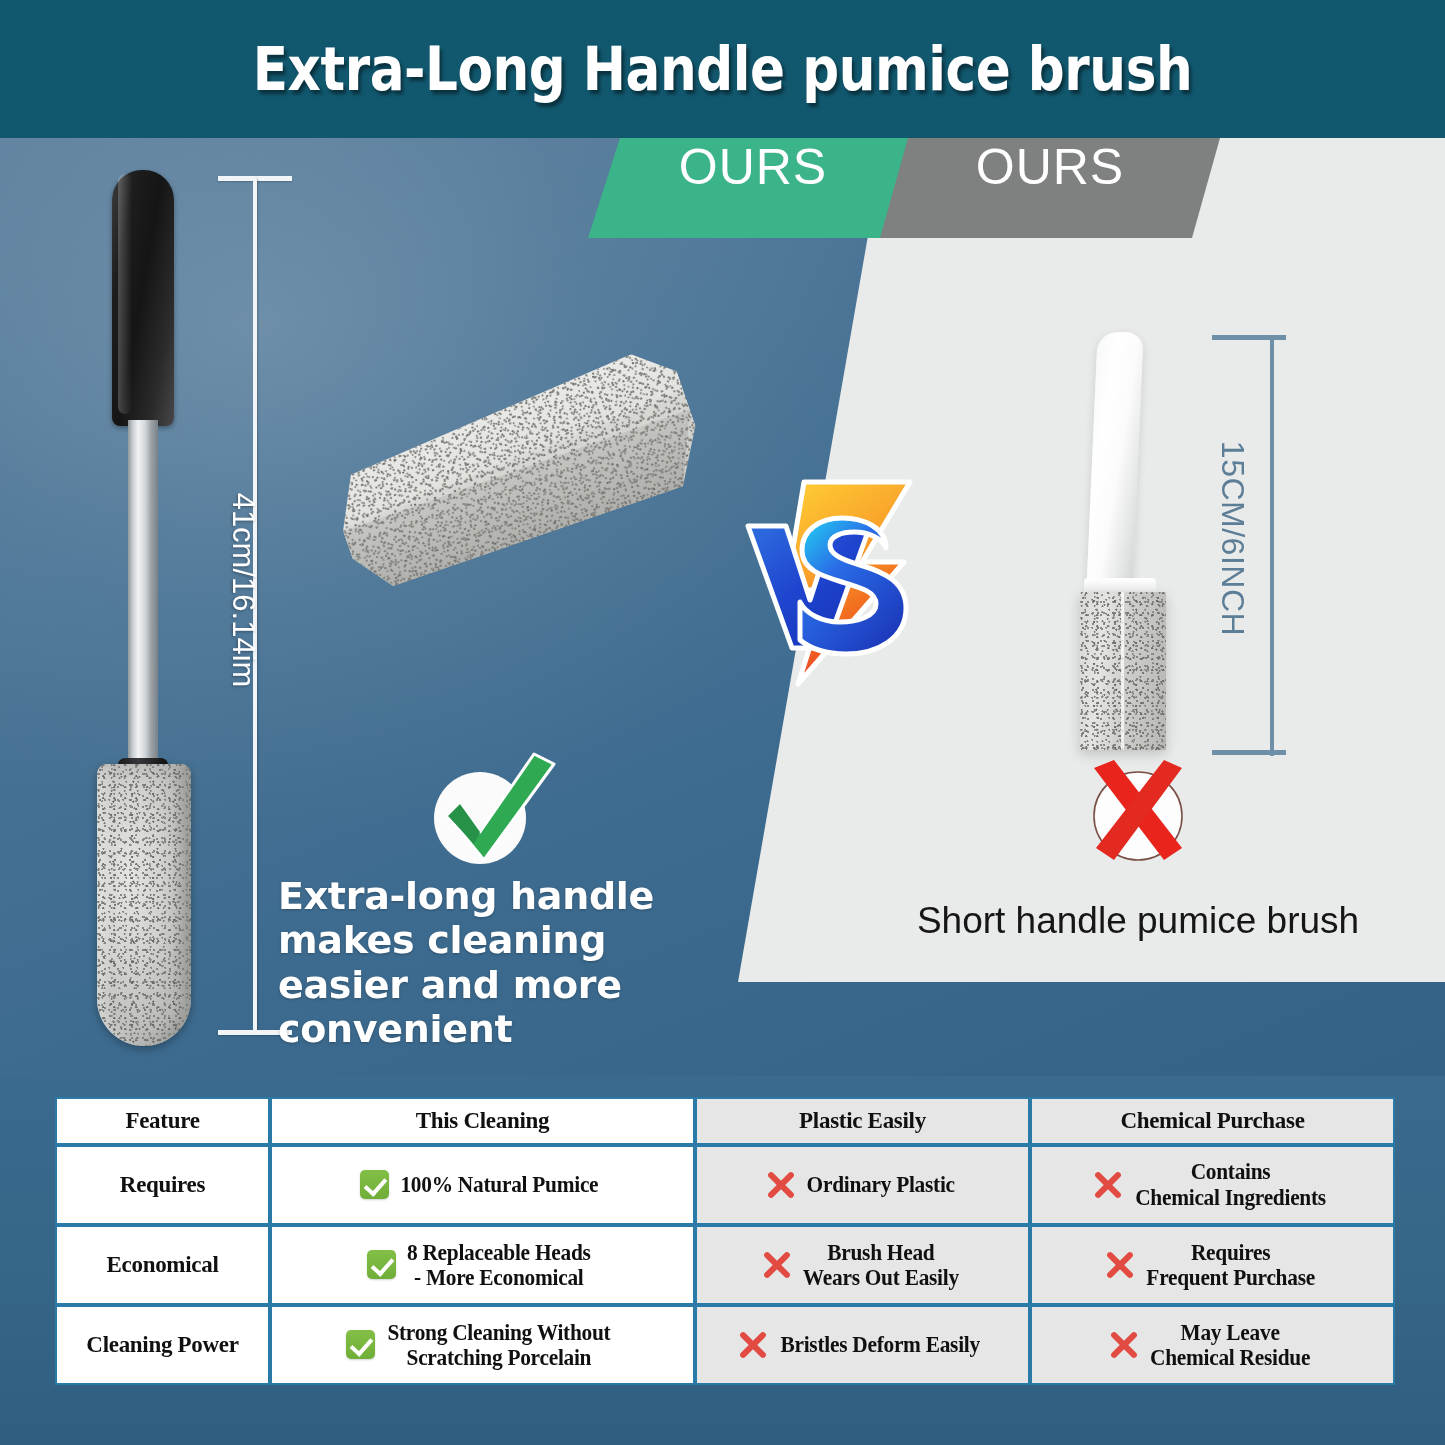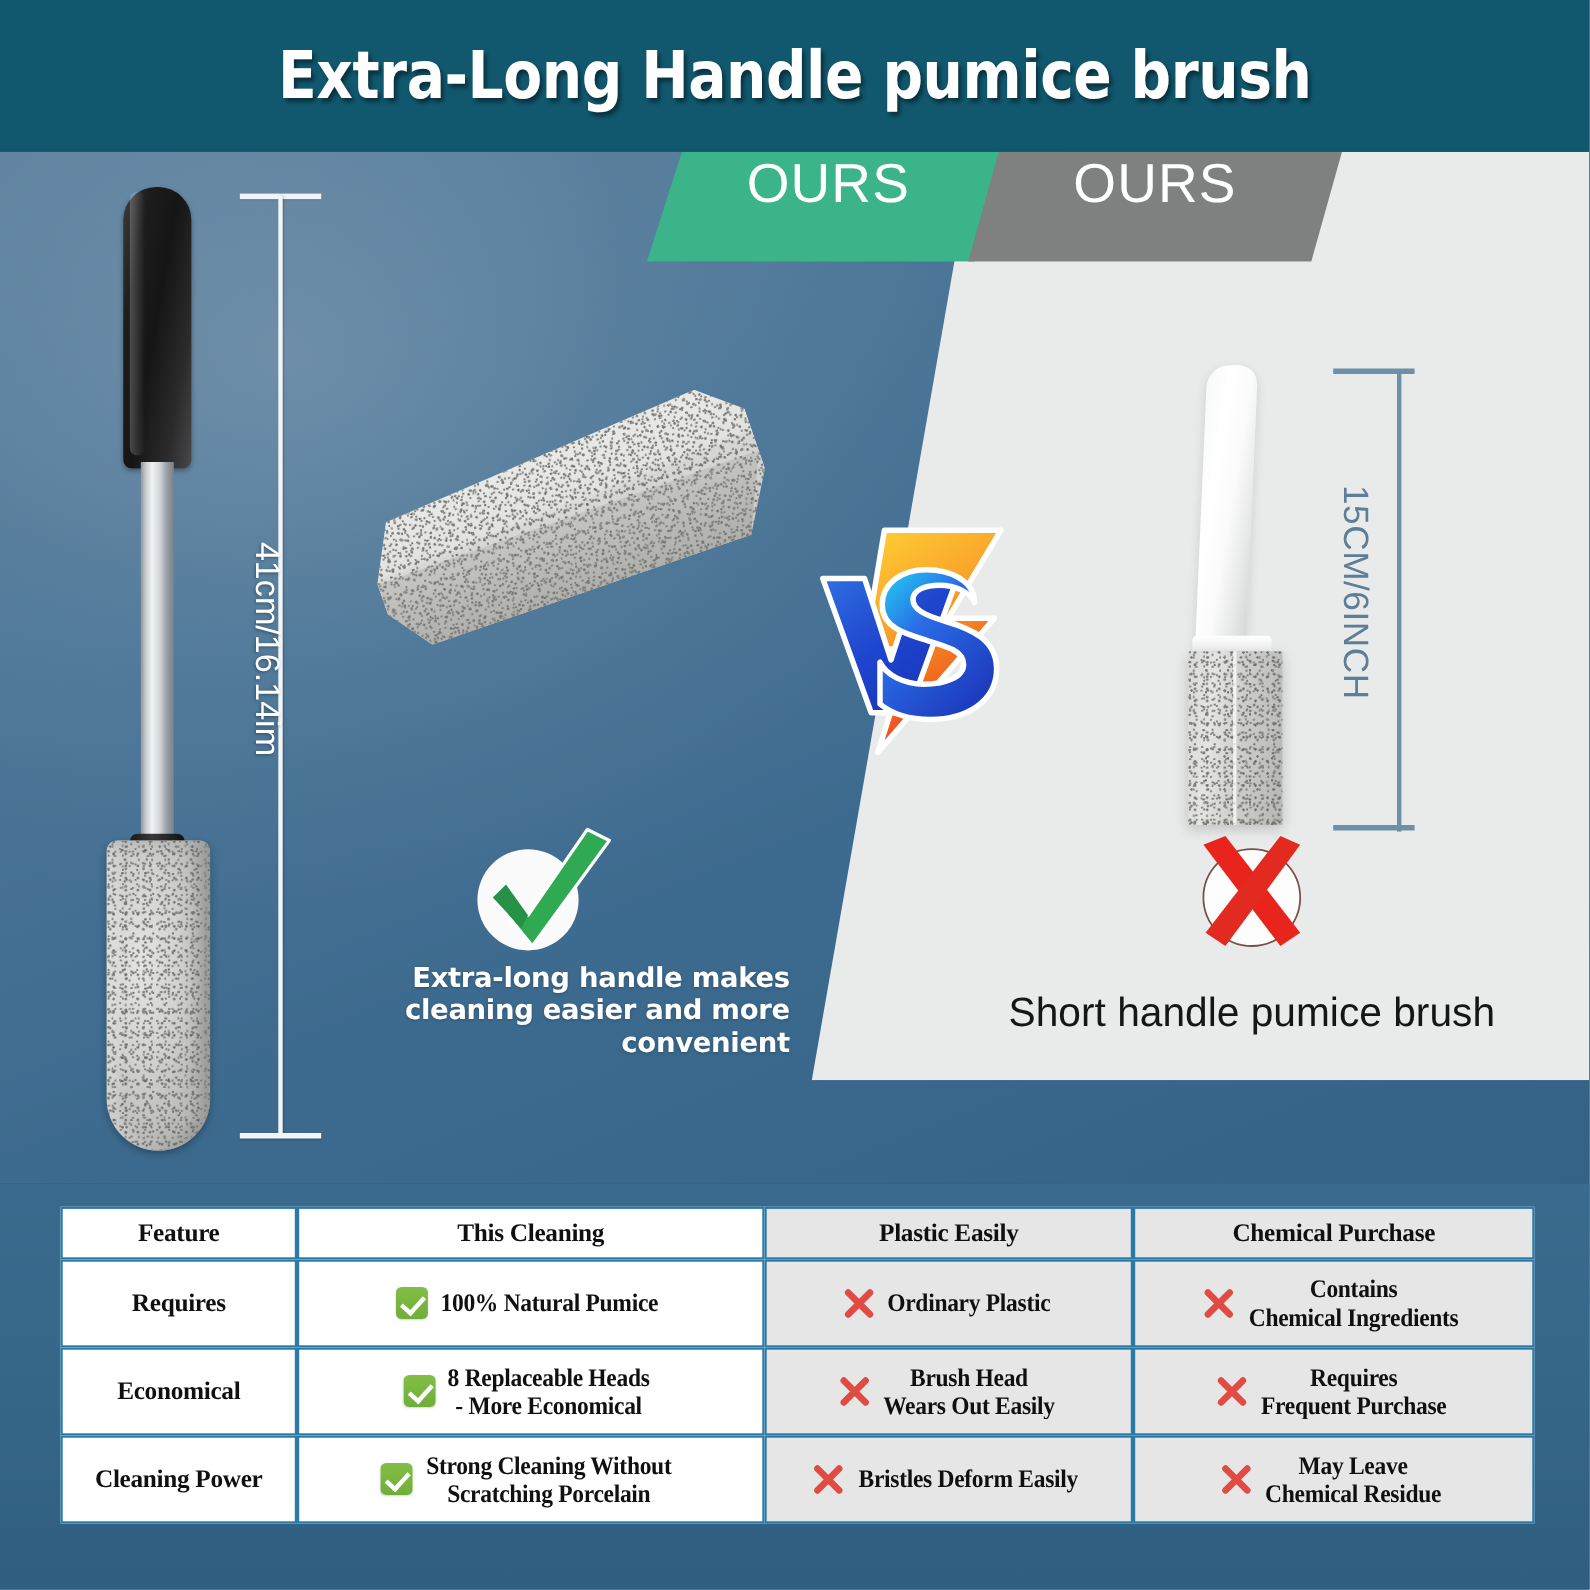--- a/index.html
+++ b/index.html
@@ -270,24 +270,24 @@
     letter-spacing: 0.5px;
     white-space: nowrap;
   }
 
   
   #check-badge { position: absolute; left: 418px; top: 752px; width: 150px; height: 120px; z-index: 6; }
   #left-caption {
     position: absolute;
     left: 278px; top: 874px;
     width: 440px;
-    text-align: right;
+    text-align: left;
     color: #ffffff;
     font-family: "DejaVu Sans", sans-serif;
-    font-size: 25px;
+    font-size: 38px;
     font-weight: 600;
     line-height: 1.17;
     letter-spacing: -0.3px;
     z-index: 6;
     text-shadow: 0 1px 3px rgba(0,0,0,0.25);
   }
 
   
   #x-badge { position: absolute; left: 1078px; top: 756px; width: 120px; height: 118px; z-index: 6; }
   #right-caption {

